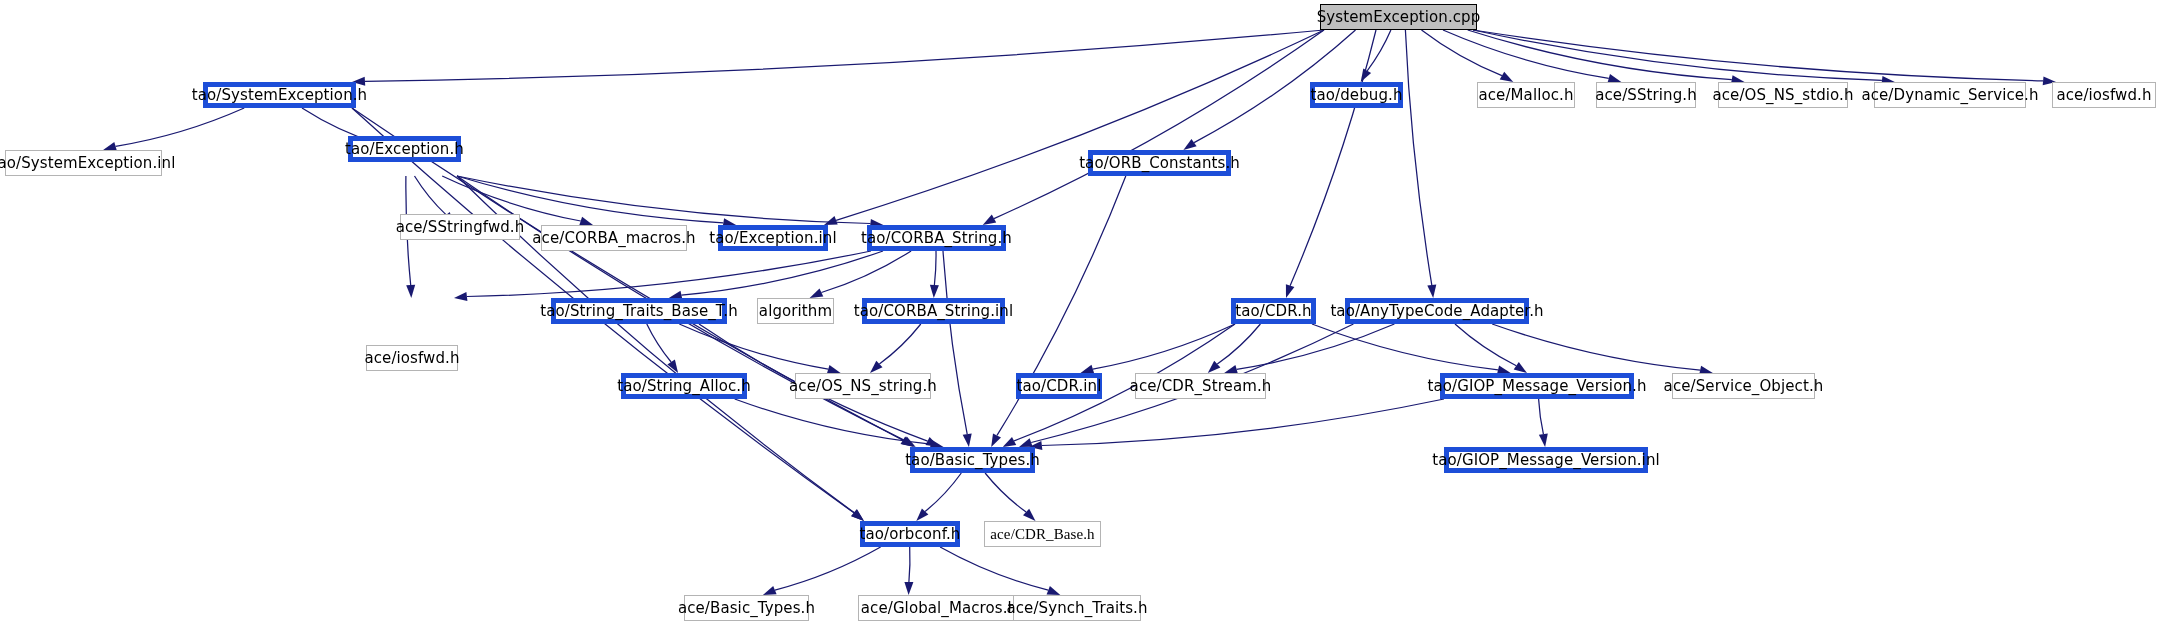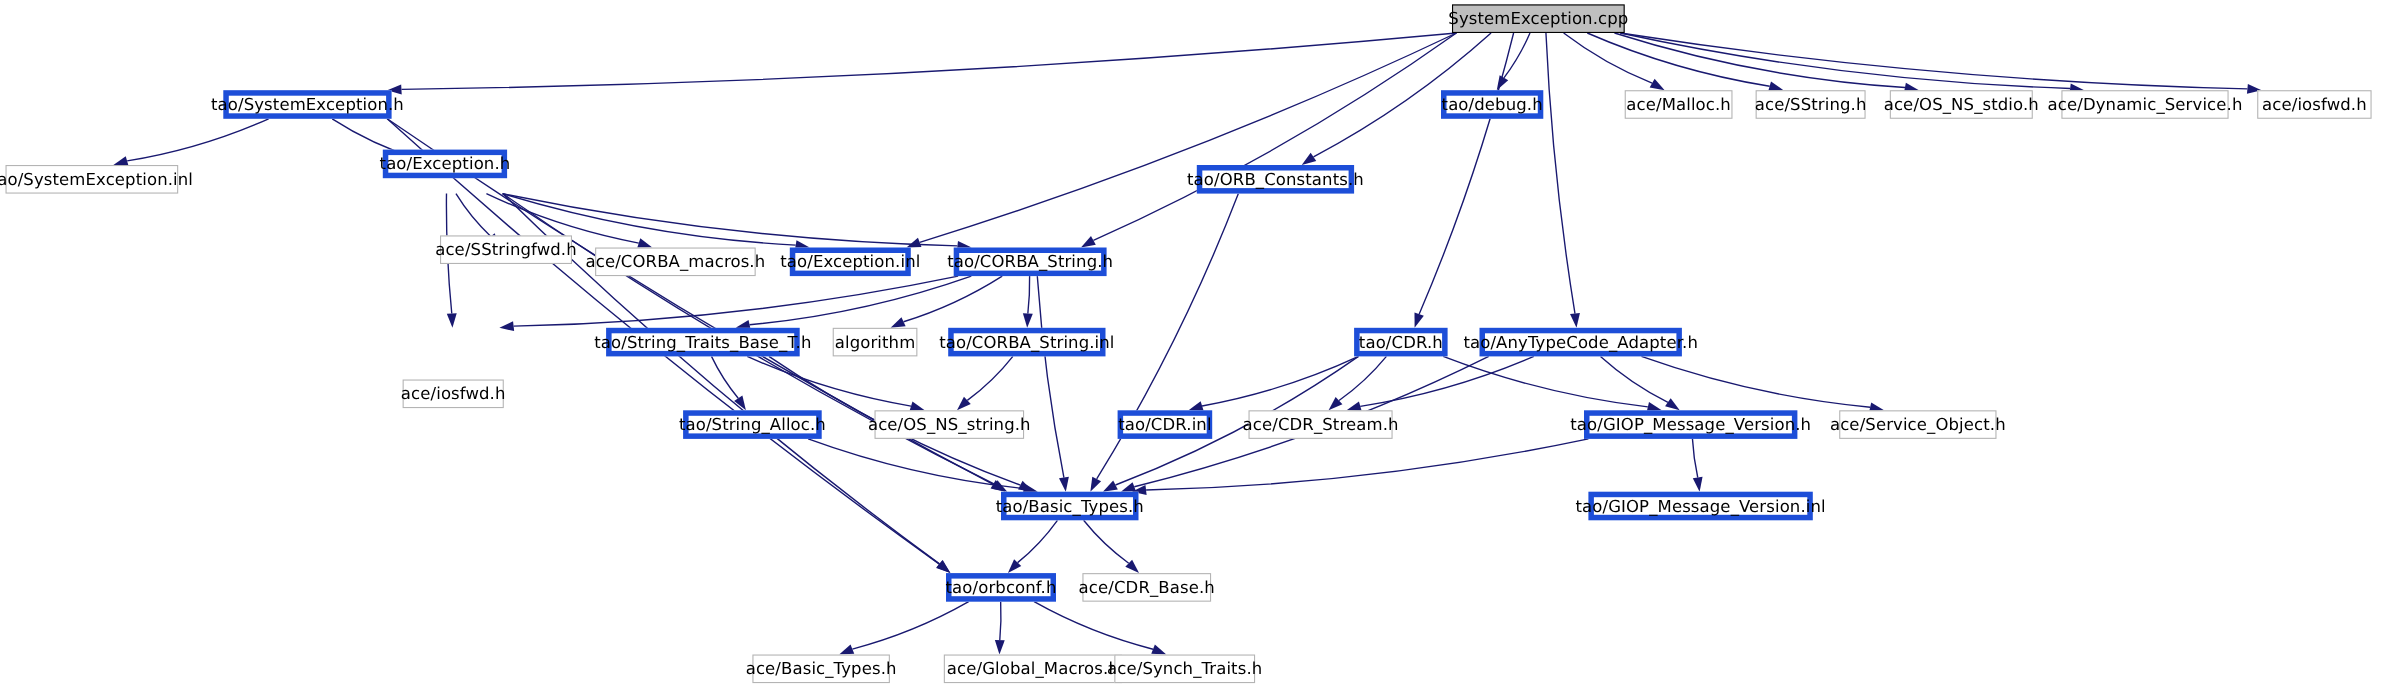--- a/index.html
+++ b/index.html
@@ -140,17 +140,17 @@
     <div class="node strong" style="left: 1345px; top: 298px; width: 184px;">tao/AnyTypeCode_Adapter.h</div>
     <div class="node strong" style="left: 621px; top: 373px; width: 126px;">tao/String_Alloc.h</div>
     <div class="node" style="left: 795px; top: 373px; width: 136px; text-align: center;">ace/OS_NS_string.h</div>
     <div class="node strong" style="left: 1016px; top: 373px; width: 86px;">tao/CDR.inl</div>
     <div class="node" style="left: 1135px; top: 373px; width: 131px;">ace/CDR_Stream.h</div>
     <div class="node strong" style="left: 1440px; top: 373px; width: 194px;">tao/GIOP_Message_Version.h</div>
     <div class="node" style="left: 1672px; top: 373px; width: 143px;">ace/Service_Object.h</div>
     <div class="node strong" style="left: 910px; top: 447px; width: 125px;">tao/Basic_Types.h</div>
     <div class="node strong" style="left: 1444px; top: 447px; width: 204px;">tao/GIOP_Message_Version.inl</div>
     <div class="node strong" style="left: 860px; top: 521px; width: 100px;">tao/orbconf.h</div>
-    <div class="node" style="left: 984px; top: 521px; width: 117px;">ace/CDR_Base.h</div>
+    <div class="node" style="left: 984px; top: 521px; width: 117px; font-family: Liberation Serif, serif;">ace/CDR_Base.h</div>
     <div class="node" style="left: 684px; top: 595px; width: 125px;">ace/Basic_Types.h</div>
     <div class="node" style="left: 838px; top: 595px; width: 162px; margin-left: 20px;">ace/Global_Macros.h</div>
     <div class="node" style="left: 1013px; top: 595px; width: 128px;">ace/Synch_Traits.h</div>
   </div>
 
 </body></html>

